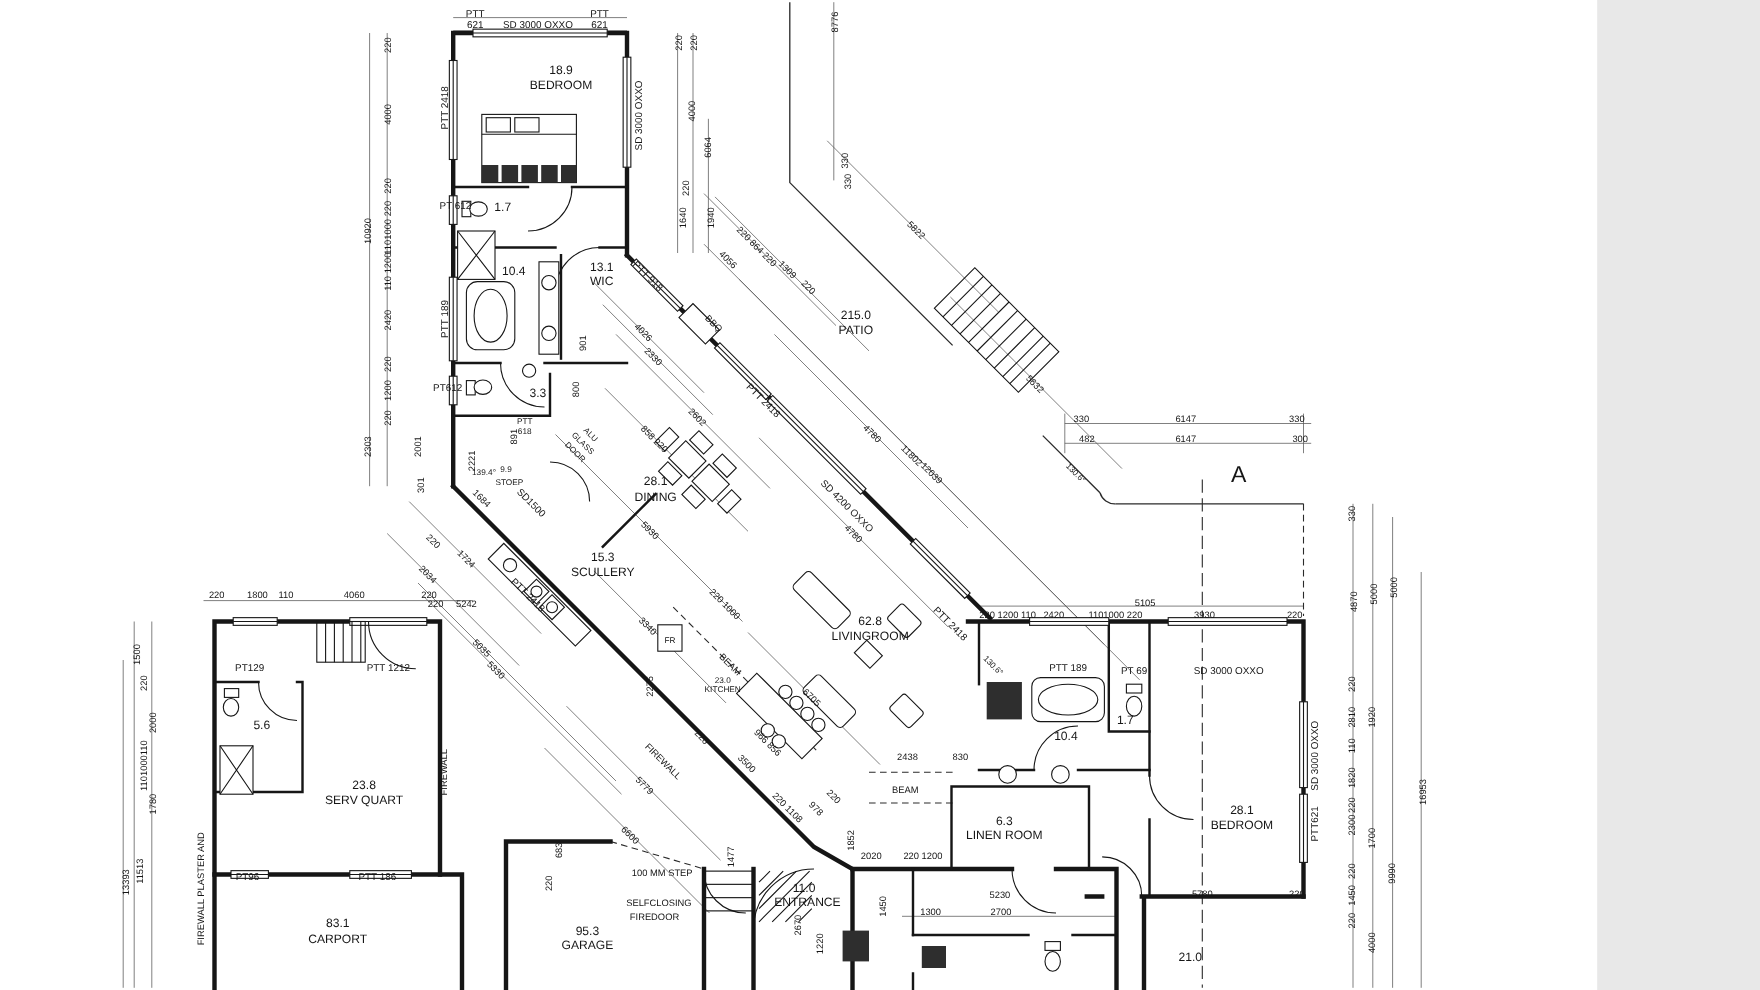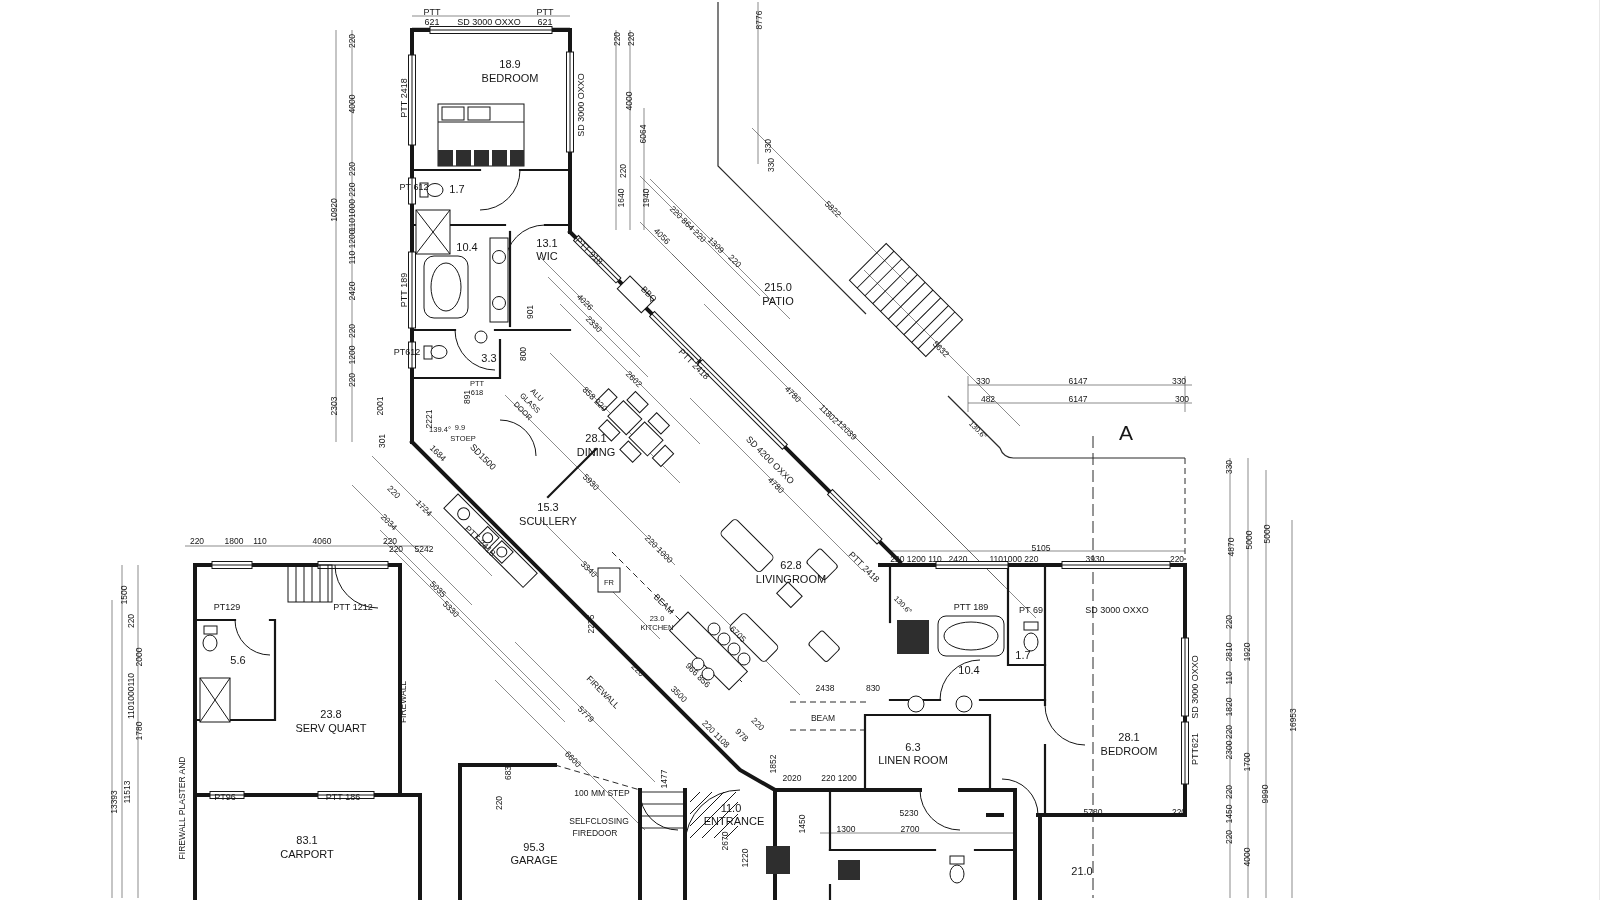--- a/index.html
+++ b/index.html
@@ -1,17 +1,17 @@
 <!DOCTYPE html>
 <html style="--bg: #ffffff; --ink: #161616;"><head>
 <meta charset="utf-8">
 <style>
   :root{ --bg:#ffffff; --ink:#161616; }
   html,body{margin:0;padding:0;background:#e8e8e8;}
-  .sheet{position:relative;width:1599px;height:900px;background:var(--bg);overflow:hidden;}
+  .sheet{position:relative;width:1452px;height:900px;background:var(--bg);overflow:hidden;}
   svg{display:block;}
   text.lbl{font-family:"Liberation Sans","DejaVu Sans",sans-serif;fill:var(--ink);
            text-anchor:middle;dominant-baseline:central;}
   .dim{font-size:8.5px;}
   .rm{font-size:11px;}
   .door{font-size:9px;}
   .ann{font-size:8.5px;}
   .sm{font-size:7.5px;}
   .sec{font-size:21px;}
   .lay-dim{stroke:#5a5a5a;stroke-width:.7;fill:none;}

